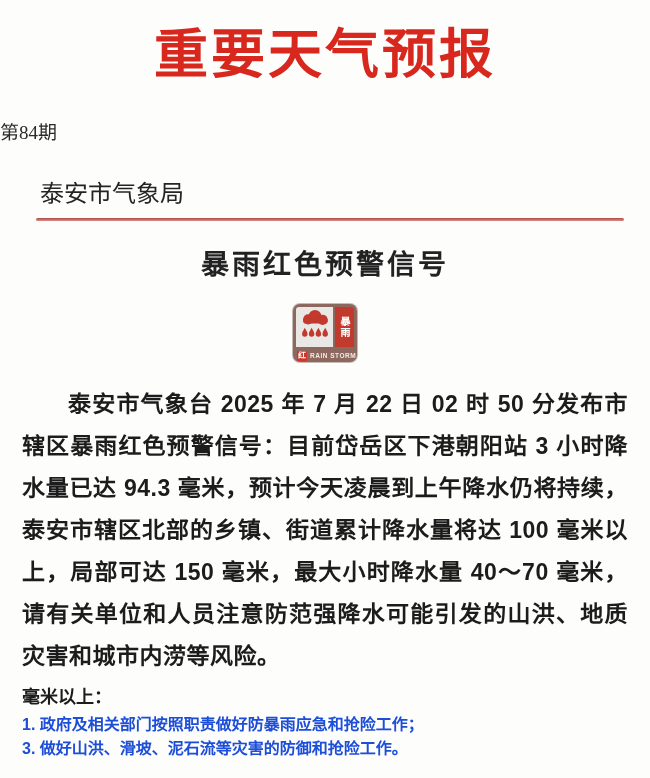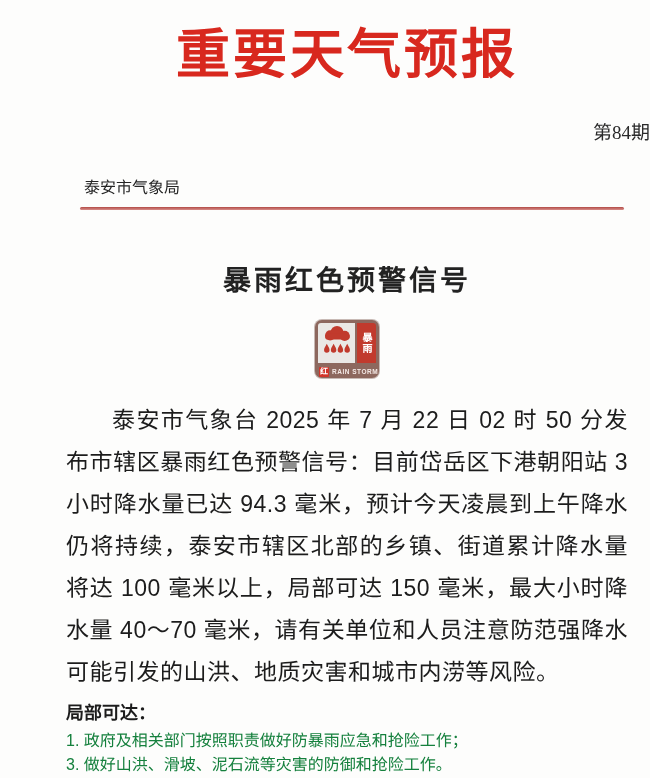--- a/index.html
+++ b/index.html
@@ -4,57 +4,57 @@
 <style>
   * { margin: 0; padding: 0; box-sizing: border-box; }
   html, body { width: 650px; }
   body {
     width: 650px; height: 778px;
     background: #fdfdfc;
     font-family: "Liberation Sans", "DejaVu Sans", sans-serif;
     color: #1f1f1f;
     overflow: hidden;
   }
-  .page { width: 650px; height: 778px; position: relative; padding-left: 44px; }
+  .page { width: 650px; height: 778px; position: relative; }
 
   .doc-title {
     padding-top: 26px;
     text-align: center;
     font-family: "Liberation Serif", "DejaVu Serif", serif;
     font-weight: 900;
     font-size: 54px;
     line-height: 1.1;
     letter-spacing: 3px;
     color: #d8281e;
   }
   .issue-no {
     margin-top: 32px;
-    text-align: right;
+    text-align: left;
     font-family: "Liberation Serif", "DejaVu Serif", serif;
     font-size: 19px;
     color: #2a2a2a;
   }
   .meta-row {
     margin-top: 30px;
     padding: 0 30px 0 40px;
     display: flex;
     justify-content: space-between;
     align-items: baseline;
     font-family: Liberation Serif, serif;
-    font-size: 16px;
+    font-size: 24px;
     color: #242424;
   }
   .divider {
     margin: 9px 26px 0 36px;
     height: 3px;
     background: linear-gradient(#b14a46, #d98f8a);
     border-radius: 2px;
   }
   .subtitle {
-    margin-top: 48px;
+    margin-top: 21px;
     text-align: center;
     font-family: "Liberation Serif", "DejaVu Serif", serif;
     font-weight: 600;
     font-size: 28px;
     letter-spacing: 3px;
     color: #222;
   }
 
   
   .warn-wrap { margin-top: 22px; display: flex; justify-content: center; }
@@ -105,40 +105,40 @@
     color: #f4e9e6;
     font-size: 6.5px;
     font-weight: 700;
     letter-spacing: .5px;
     white-space: nowrap;
   }
 
   .body-text {
     margin: 21px 22px 0 22px;
     font-size: 23px;
-    font-weight: 400;
+    font-weight: 700;
     line-height: 42px;
     text-align: justify;
     text-indent: 2em;
     color: #1c1c1c;
     letter-spacing: .5px;
   }
 
   .guide { margin: 5px 22px 0 22px; }
   .guide-heading {
     font-size: 18px;
     font-weight: 800;
     color: #1c1c1c;
     margin-bottom: 5px;
   }
   .guide-item {
     font-size: 16px;
-    font-weight: 400;
+    font-weight: 700;
     line-height: 24px;
-    color: #15803d;
+    color: #1d4ed8;
   }
 </style>
 </head>
 <body>
 
 <div class="page">
 
   <div class="doc-title">重要天气预报</div>
 
   <div class="issue-no">第84期</div>
@@ -173,18 +173,18 @@
       <div class="warn-bottom">
         <span class="warn-level">红</span>
         <span class="warn-en">RAIN STORM</span>
       </div>
     </div>
   </div>
 
   <p class="body-text">泰安市气象台 2025 年 7 月 22 日 02 时 50 分发布市辖区暴雨红色预警信号：目前岱岳区下港朝阳站 3 小时降水量已达 94.3 毫米，预计今天凌晨到上午降水仍将持续，泰安市辖区北部的乡镇、街道累计降水量将达 100 毫米以上，局部可达 150 毫米，最大小时降水量 40～70 毫米，请有关单位和人员注意防范强降水可能引发的山洪、地质灾害和城市内涝等风险。</p>
 
   <div class="guide">
-    <div class="guide-heading">局部可达：</div>
+    <div class="guide-heading">毫米以上：</div>
     <div class="guide-item">1. 政府及相关部门按照职责做好防暴雨应急和抢险工作；</div>
     <div class="guide-item">3. 做好山洪、滑坡、泥石流等灾害的防御和抢险工作。</div>
   </div>
 
 </div>
 
 </body></html>

